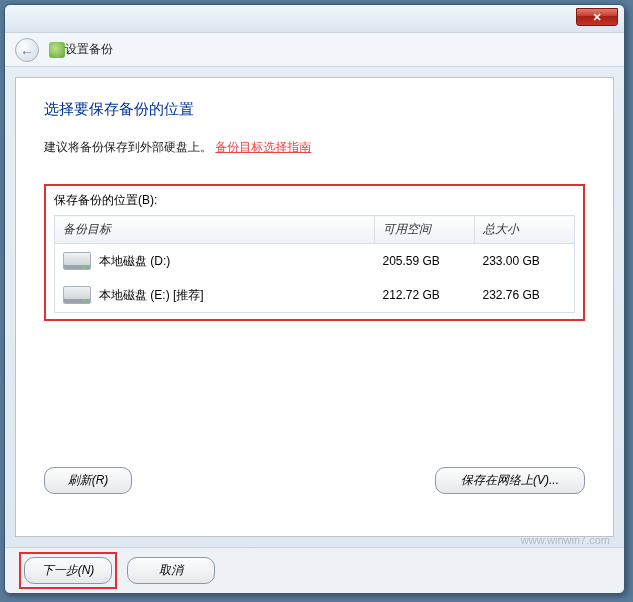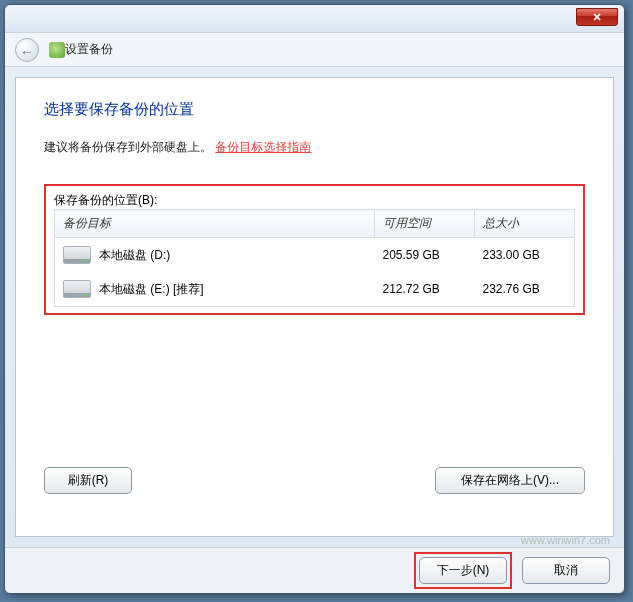--- a/index.html
+++ b/index.html
@@ -88,21 +88,21 @@
     font-size: 15px;
     margin-bottom: 20px;
   }
   .advice { color:#222; margin-bottom: 28px; }
   .advice a { color:#ef4444; text-decoration: underline; cursor: pointer; }
   .highlight-box {
     border: 2px solid #e03030;
     padding: 6px 8px 6px 8px;
     margin-bottom: 90px;
   }
-  .loc-label { }
+  .loc-label { margin-bottom: 6px; }
   table.drives {
     width: 100%;
     border-collapse: collapse;
     border: 1px solid #d8dee6;
   }
   table.drives th {
     background: linear-gradient(#fdfefe,#eef2f7);
     border: 1px solid #d8dee6;
     text-align: left;
     font-weight: normal;
@@ -129,30 +129,31 @@
     width:4px; height:2px; background:#6fd06f;
   }
   .btnrow {
     display:flex; justify-content:space-between; margin-top:auto; margin-bottom: 28px;
   }
   button.win {
     min-width: 88px;
     padding: 4px 14px;
     background: linear-gradient(#fdfdfd,#e6e9ec);
     border: 1px solid #8a97a6;
-    border-radius: 5px;
+    border-radius: 10px;
     font-family: inherit;
     font-size: 12px;
     cursor: pointer;
+    font-style: italic;
   }
   .footer {
     height: 46px;
     background: #eef1f5;
     border-top: 1px solid #c9d2dd;
-    display:flex; align-items:center; justify-content:flex-end;
+    display:flex; align-items:center; 
     gap:10px; padding: 8px 14px;
     border-radius: 0 0 6px 6px;
     position: relative;
   }
   .next-hl {
     border: 2px solid #e03030;
     padding: 3px;
     display: inline-flex;
   }
   .watermark {

